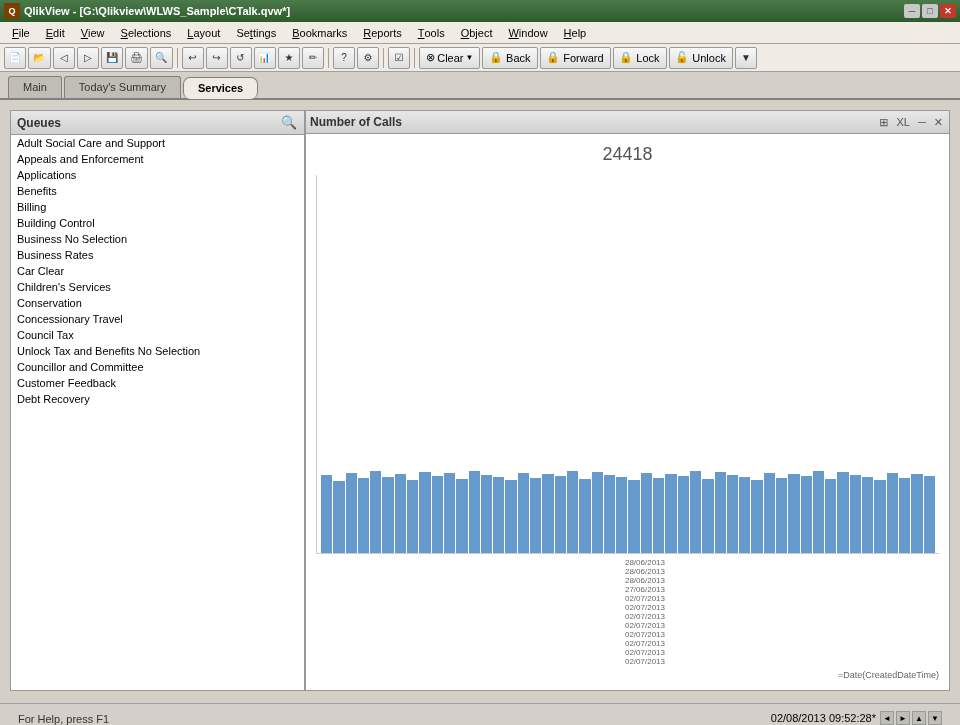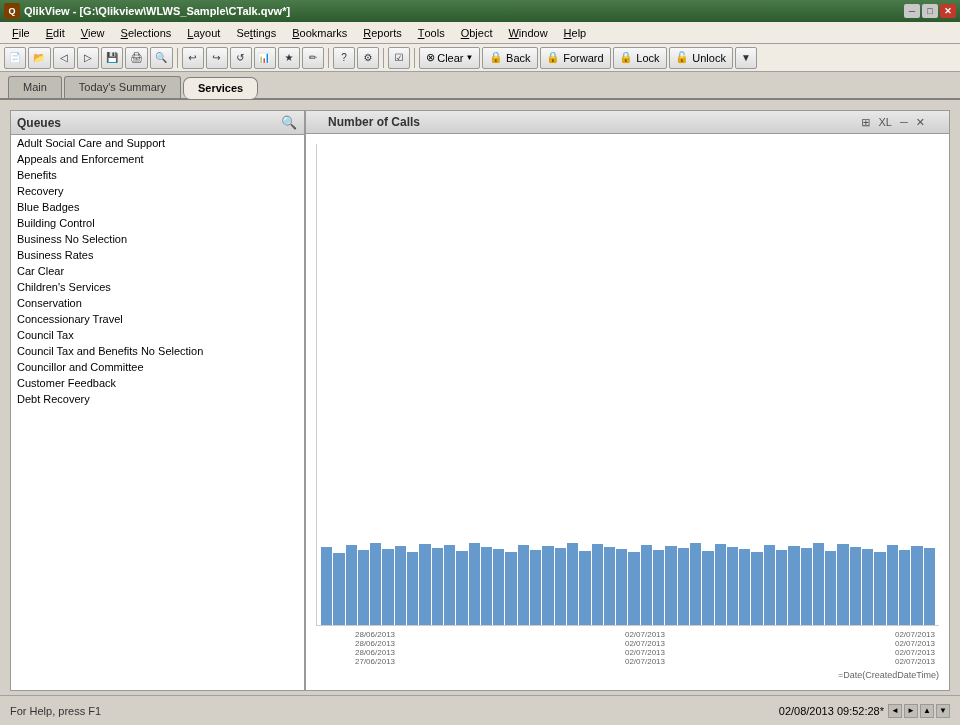--- a/index.html
+++ b/index.html
@@ -171,21 +171,21 @@
     
     .chart-panel {
       flex: 1;
       background: white;
       border: 1px solid #999;
       display: flex;
       flex-direction: column;
     }
     .chart-header {
       background: linear-gradient(to bottom, #e8e8e8, #d0d0d0);
-      padding: 4px 22px;
+      padding: 4px 4px;
       display: flex;
       align-items: center;
       justify-content: space-between;
       border-bottom: 1px solid #999;
     }
     .chart-title { font-size: 12px; font-weight: bold; color: #333; }
     .chart-controls { display: flex; gap: 4px; }
     .chart-ctrl-btn { font-size: 11px; cursor: pointer; color: #555; padding: 0 2px; }
 
     .chart-body { flex: 1; padding: 10px; display: flex; flex-direction: column; }
@@ -231,38 +231,39 @@
     .bar {
       flex: 1;
       background: #6699cc;
       min-width: 3px;
     }
     .x-axis-labels {
       margin-left: 35px;
       display: flex;
       justify-content: space-between;
       padding: 4px 4px 0 4px;
+      flex-direction: column;
     }
     .x-label-group { display: flex; flex-direction: column; align-items: center; }
     .x-label { font-size: 8px; color: #666; white-space: nowrap; }
     .chart-formula { font-size: 9px; color: #666; text-align: right; margin-top: 4px; }
 
     
     .status-bar {
       position: fixed;
       bottom: 0;
       left: 0;
       right: 0;
-      height: 30px;
+      height: 22px;
       background: #d4d0c8;
       border-top: 1px solid #a0a0a0;
       display: flex;
-      align-items: center;
+      align-items: flex-end;
       justify-content: space-between;
-      padding: 0 10px;
+      padding: 0 18px;
       font-size: 11px;
     }
     .status-left { color: #333; }
     .status-right { display: flex; align-items: center; gap: 4px; }
     .scroll-btns { display: flex; gap: 2px; }
     .scroll-btn { width: 14px; height: 14px; background: #c0bdb5; border: 1px solid #999; font-size: 8px; display: flex; align-items: center; justify-content: center; cursor: pointer; }
   </style>
 </head>
 <body>
 
@@ -381,49 +382,50 @@
 <div class="main-content">
 
   <div class="queues-panel">
     <div class="queues-header">
       <span class="queues-title">Queues</span>
       <span class="queues-search-icon">🔍</span>
     </div>
     <div class="queues-list" id="queues-list">
     <div class="queue-item">Adult Social Care and Support</div>
         <div class="queue-item">Appeals and Enforcement</div>
+        <div class="queue-item">Applications</div>
         <div class="queue-item">Benefits</div>
-        <div class="queue-item">Recovery</div>
-        <div class="queue-item">Blue Badges</div>
+        <div class="queue-item">Billing</div>
         <div class="queue-item">Building Control</div>
         <div class="queue-item">Business No Selection</div>
         <div class="queue-item">Business Rates</div>
         <div class="queue-item">Car Clear</div>
         <div class="queue-item">Children's Services</div>
         <div class="queue-item">Conservation</div>
         <div class="queue-item">Concessionary Travel</div>
         <div class="queue-item">Council Tax</div>
-        <div class="queue-item">Council Tax and Benefits No Selection</div>
+        <div class="queue-item">Unlock Tax and Benefits No Selection</div>
         <div class="queue-item">Councillor and Committee</div>
         <div class="queue-item">Customer Feedback</div>
         <div class="queue-item">Debt Recovery</div>
       </div>
   </div>
 
   <div class="chart-panel">
     <div class="chart-header">
       <span class="chart-title">Number of Calls</span>
       <div class="chart-controls">
         <span class="chart-ctrl-btn">⊞</span>
         <span class="chart-ctrl-btn">XL</span>
         <span class="chart-ctrl-btn">─</span>
         <span class="chart-ctrl-btn">✕</span>
       </div>
     </div>
     <div class="chart-body">
+      <div class="chart-total">24418</div>
       <div class="chart-area">
         <div class="chart-content">
           <div class="bars-container" id="bars-container">
           <div class="bar" style="height: 78px;"></div>
               <div class="bar" style="height: 72px;"></div>
               <div class="bar" style="height: 80px;"></div>
               <div class="bar" style="height: 75px;"></div>
               <div class="bar" style="height: 82px;"></div>
               <div class="bar" style="height: 76px;"></div>
               <div class="bar" style="height: 79px;"></div>

